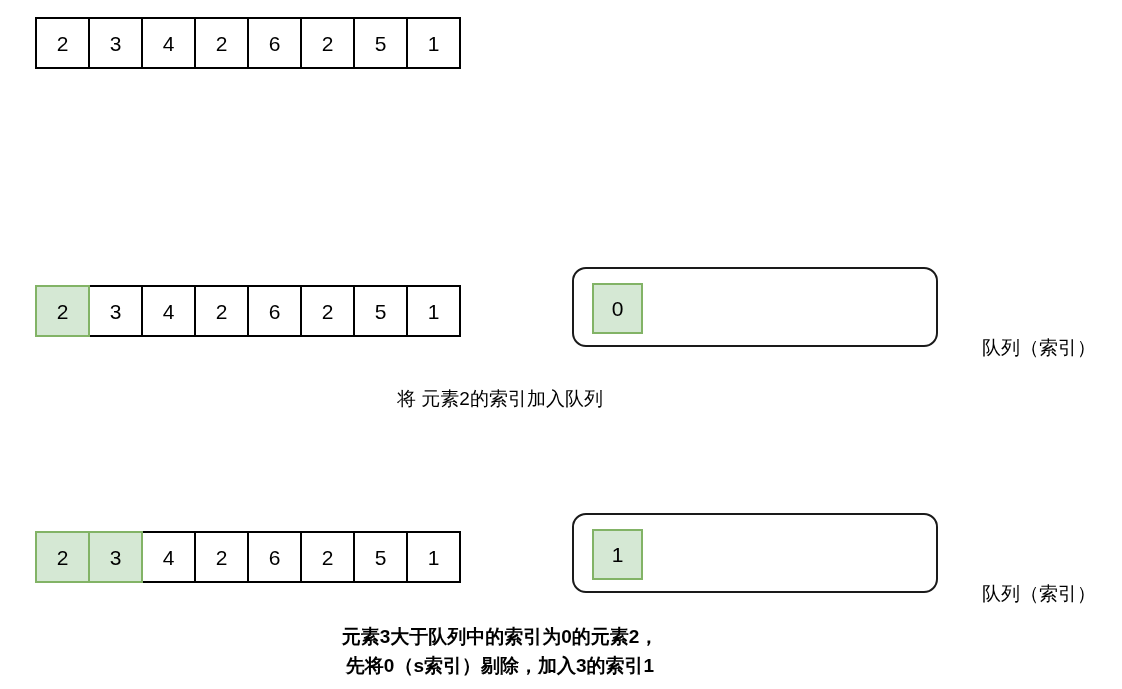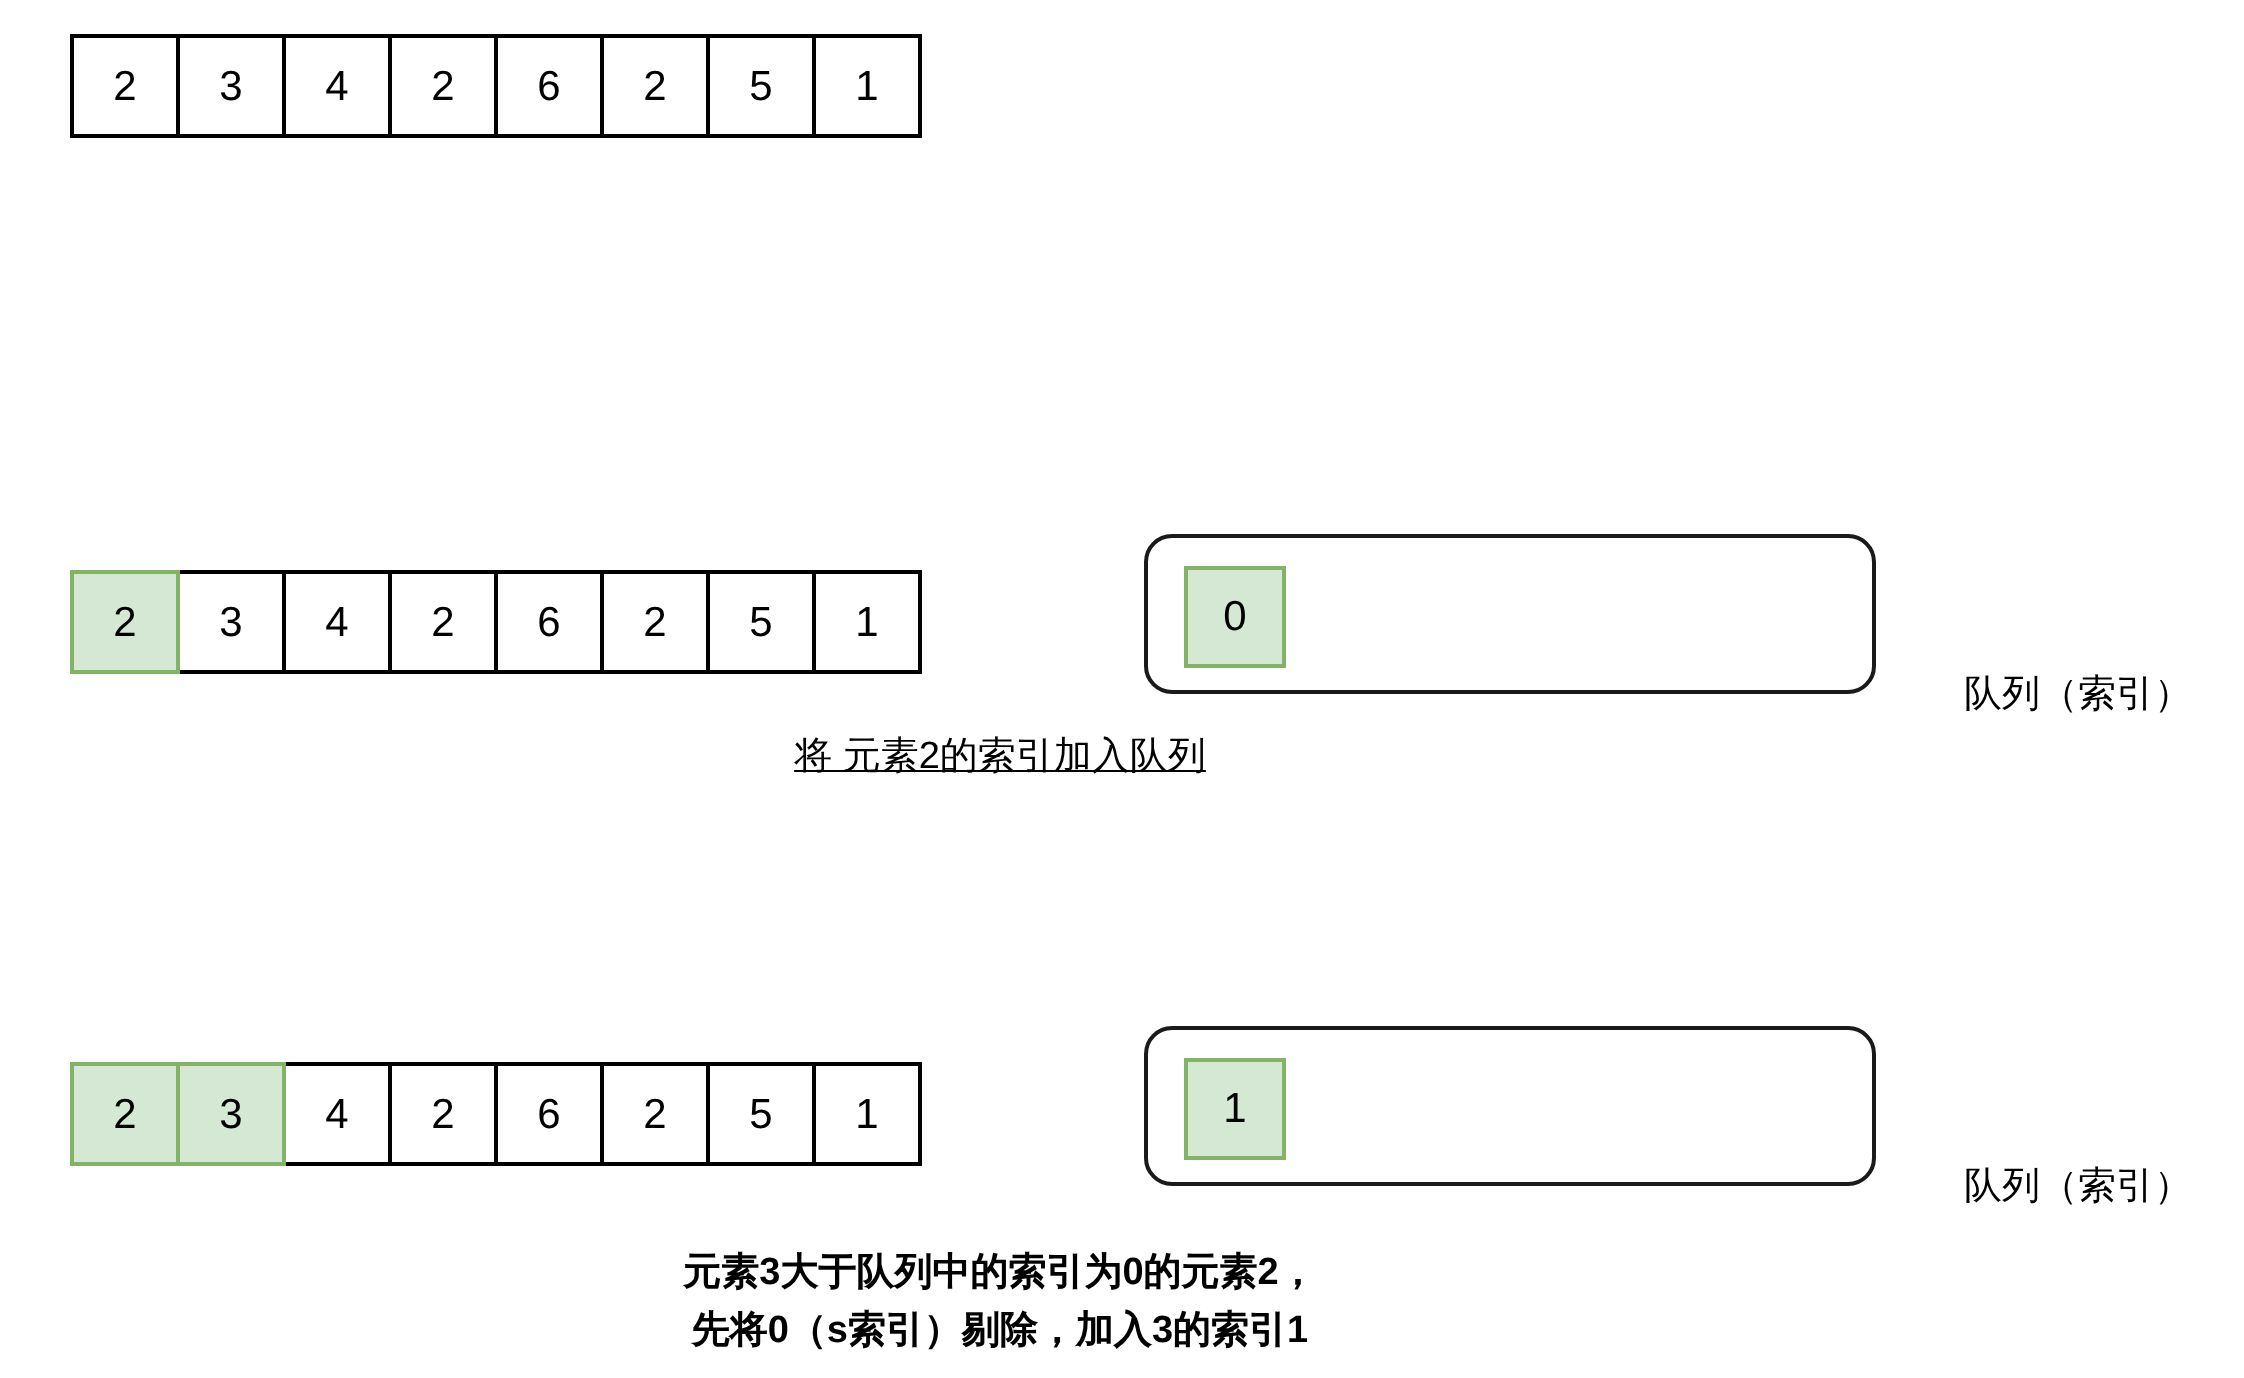--- a/index.html
+++ b/index.html
@@ -94,21 +94,21 @@
   #array-top      { left: 35px;  top: 17px;  }
   #array-mid      { left: 35px;  top: 285px; }
   #array-bot      { left: 35px;  top: 531px; }
 
   #queue-mid      { left: 572px; top: 267px; }
   #queue-bot      { left: 572px; top: 513px; }
 
   #queue-label-mid{ left: 982px; top: 296px; }
   #queue-label-bot{ left: 982px; top: 542px; }
 
-  #caption-mid    { left: 0;  top: 364px; width: 1000px; text-decoration: underline; }
+  #caption-mid    { left: 0;  top: 384px; width: 1000px; }
   #caption-bot    { left: 0;  top: 622px; width: 1000px; font-weight: bold; }
 </style>
 </head>
 <body>
 
 <div class="array" id="array-top">
   <div class="cell">2</div>
   <div class="cell">3</div>
   <div class="cell">4</div>
   <div class="cell">2</div>

